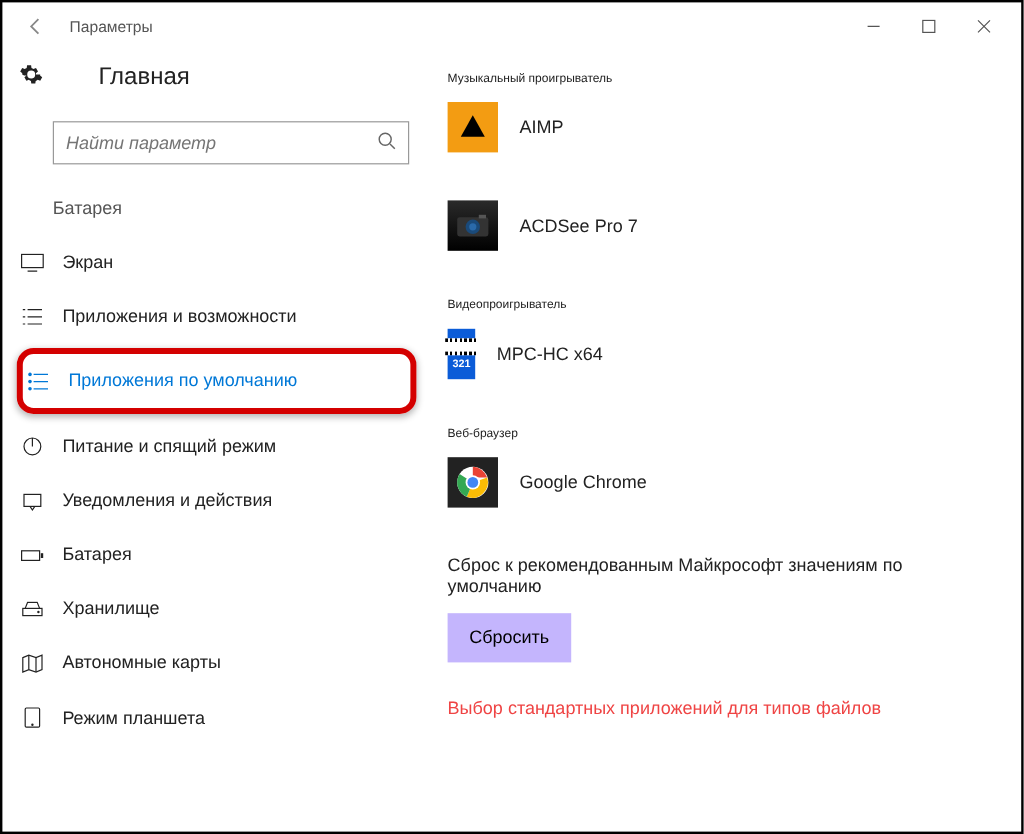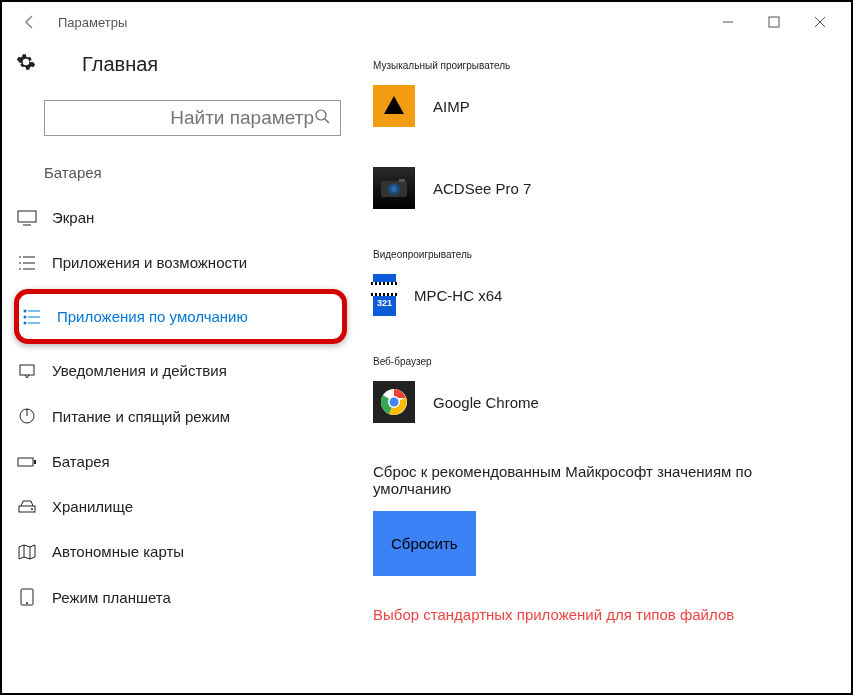--- a/index.html
+++ b/index.html
@@ -15,21 +15,21 @@
 
 .sidebar { width: 353px; padding: 0 0 0 6px; position: relative; overflow-y: auto; scrollbar-width: thin; }
 .sidebar::-webkit-scrollbar { width: 10px; }
 .sidebar::-webkit-scrollbar-thumb { background: #999; }
 
 .home-item { display: flex; align-items: center; padding: 10px 18px 18px 36px; cursor: pointer; }
 .home-item .gear { margin-left: -28px; margin-right: 14px; }
 .home-label { font-size: 20px; color: #222; margin-left: 32px; }
 
 .search-box { margin: 6px 14px 18px 36px; border: 1px solid #999; height: 36px; display: flex; align-items: center; padding: 0 10px; }
-.search-box input { border: none; outline: none; flex: 1; font-size: 19px; color: #666; background: transparent; text-align: right; }
+.search-box input { border: none; outline: none; flex: 1; font-size: 15px; color: #666; font-style: italic; background: transparent; }
 .search-box .sicon { color: #666; }
 
 .section-title { font-size: 15px; color: #555; padding: 10px 0 14px 36px; }
 
 .nav-item { display: flex; align-items: center; padding: 14px 18px 14px 36px; cursor: pointer; font-size: 15px; color: #222; }
 .nav-item .nicon { margin-left: -28px; margin-right: 14px; width: 22px; display: flex; justify-content: center; align-items: center; }
 
 .highlight-wrap { border: 5px solid #d40000; border-radius: 14px; margin: 4px 8px 4px 6px; box-shadow: 0 2px 6px rgba(0,0,0,.3); }
 .highlight-wrap .nav-item { color: #0078d7; padding: 14px 18px 14px 30px; }
 .highlight-wrap .nicon { color: #0078d7; }
@@ -38,21 +38,21 @@
 .main::-webkit-scrollbar { width: 12px; }
 .main::-webkit-scrollbar-track { background: #f0f0f0; }
 .main::-webkit-scrollbar-thumb { background: #aaa; }
 
 .cat-title { font-size: 10px; color: #222; margin-bottom: 14px; }
 .app-row { display: flex; align-items: center; margin-bottom: 40px; cursor: pointer; }
 .app-icon { width: 42px; height: 42px; margin-right: 18px; display: flex; align-items: center; justify-content: center; }
 .app-name { font-size: 15px; color: #222; }
 
 .reset-text { font-size: 15px; color: #222; margin-bottom: 14px; max-width: 400px; }
-.reset-btn { background: #3b82f6; border: none; padding: 24px 18px; font-size: 15px; cursor: pointer; margin-bottom: 30px; }
+.reset-btn { background: #c4b5fd; border: none; padding: 12px 18px; font-size: 15px; cursor: pointer; margin-bottom: 30px; }
 .link { color: #ef4444; font-size: 15px; cursor: pointer; display: inline-block; }
 
 
 .ico-aimp { background: #f39c12; width: 42px; height: 42px; display: flex; align-items: center; justify-content: center; }
 .ico-aimp svg path { fill: #000; }
 .ico-acdsee { background: linear-gradient(#2a2a2a,#000); width: 42px; height: 42px; display: flex; align-items: center; justify-content: center; }
 .ico-mpc { background: #0b5cd8; width: 23px; height: 42px; display: flex; align-items: center; justify-content: center; flex-direction: column; text-align: center; }
 .ico-mpc .film { background: #fff; height: 14px; width: 28px; position: relative; }
 .ico-mpc .film::before, .ico-mpc .film::after { content:''; position:absolute; left:0; right:0; height:3px; background: repeating-linear-gradient(90deg,#000 0 2px,#fff 2px 4px); }
 .ico-mpc .film::before { top:0; } .ico-mpc .film::after { bottom:0; }
@@ -146,36 +146,36 @@
               <circle cx="2" cy="14" r="1.5" fill="#0078d7"></circle>
               <line x1="5" y1="14" x2="17" y2="14" stroke="#0078d7"></line>
             </svg>
           </span>
         <span>Приложения по умолчанию</span>
       </div>
     </div>
 
     <div class="nav-item">
       <span class="nicon">
+          <svg width="18" height="18" viewBox="0 0 18 18">
+            <circle cx="9" cy="9" r="7" stroke="#222" fill="none"></circle>
+            <line x1="9" y1="2" x2="9" y2="9" stroke="#222"></line>
+          </svg>
+        </span>
+      <span>Питание и спящий режим</span>
+    </div>
+
+    <div class="nav-item">
+      <span class="nicon">
           <svg width="18" height="16" viewBox="0 0 18 16">
             <rect x="2" y="2" width="14" height="10" stroke="#222" fill="none"></rect>
             <path d="M7 12 L9 15 L11 12" stroke="#222" fill="none"></path>
           </svg>
         </span>
       <span>Уведомления и действия</span>
-    </div>
-
-    <div class="nav-item">
-      <span class="nicon">
-          <svg width="18" height="18" viewBox="0 0 18 18">
-            <circle cx="9" cy="9" r="7" stroke="#222" fill="none"></circle>
-            <line x1="9" y1="2" x2="9" y2="9" stroke="#222"></line>
-          </svg>
-        </span>
-      <span>Питание и спящий режим</span>
     </div>
 
     <div class="nav-item">
       <span class="nicon">
           <svg width="20" height="12" viewBox="0 0 20 12">
             <rect x="1" y="2" width="15" height="8" stroke="#222" fill="none"></rect>
             <rect x="17" y="4" width="2" height="4" fill="#222"></rect>
           </svg>
         </span>
       <span>Батарея</span>

